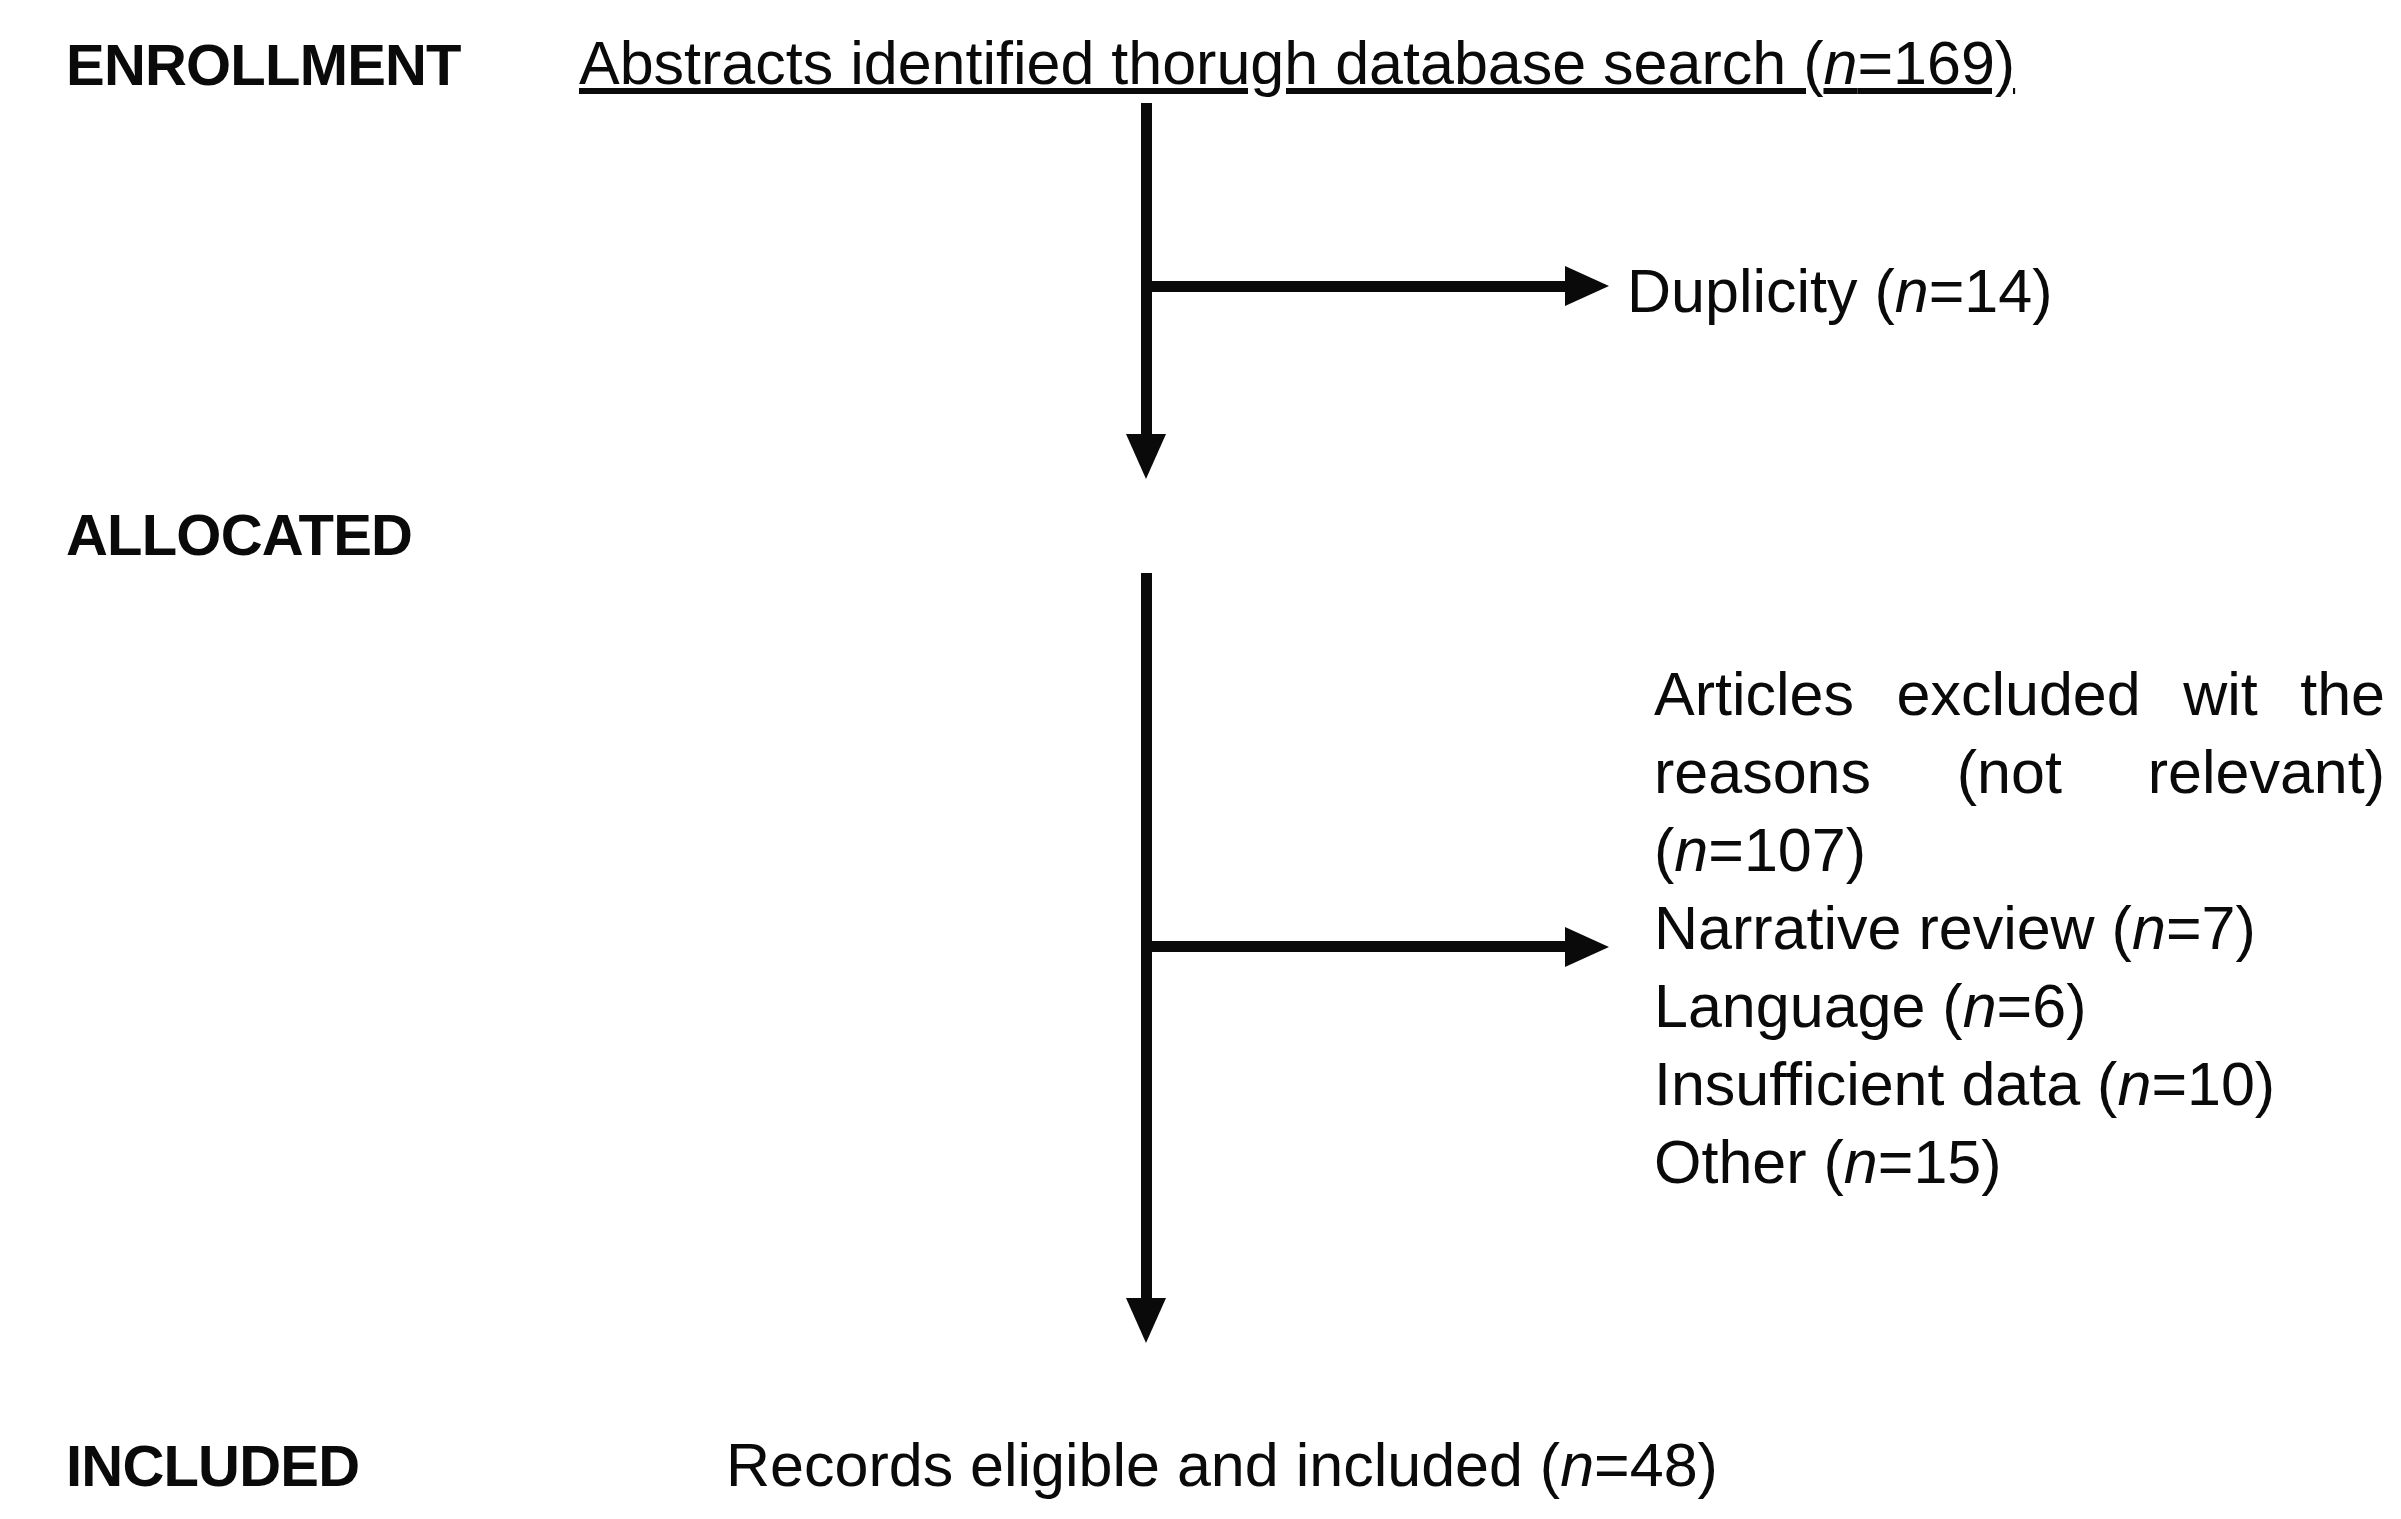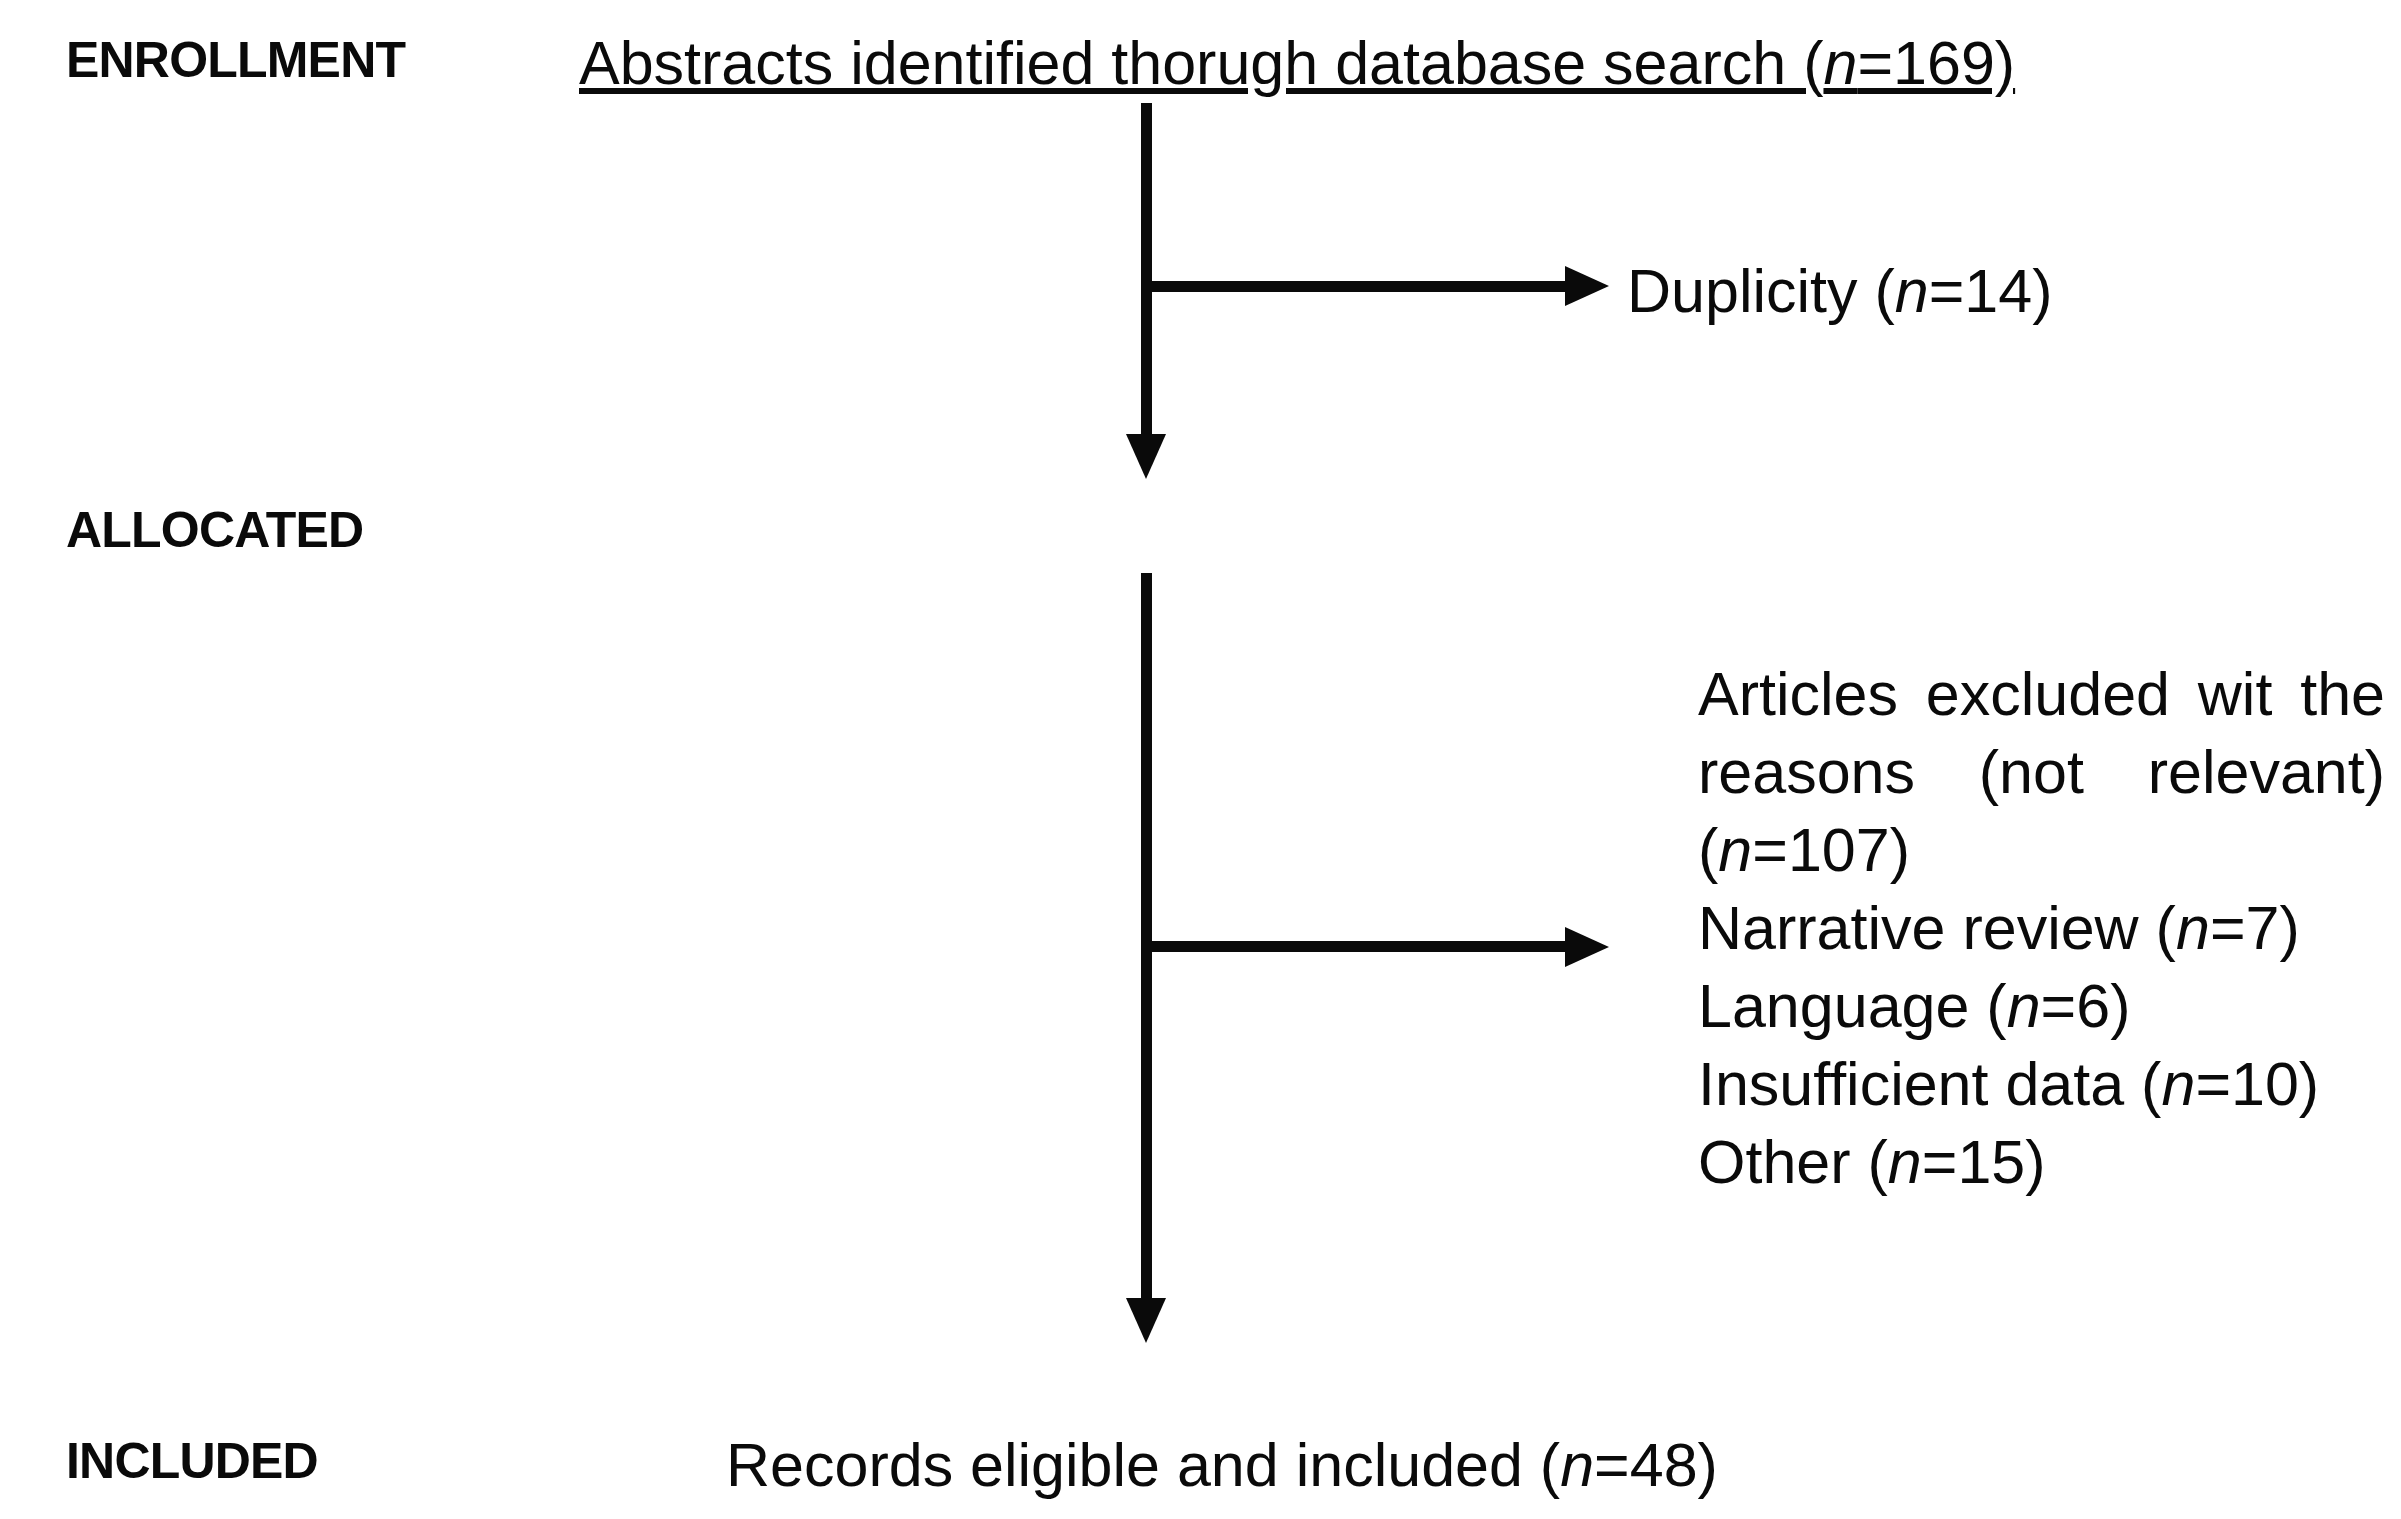--- a/index.html
+++ b/index.html
@@ -19,21 +19,21 @@
   .txt{
     position:absolute;
     font-size:61px;
     line-height:1.1;
     white-space:nowrap;
     color:var(--ink);
   }
   .txt i{font-style:italic;}
   .stage{
     position:absolute;
-    font-size:50px;
+    font-size:58px;
     font-weight:700;
     letter-spacing:-0.8px;
     white-space:nowrap;
     color:var(--ink);
   }
   
   .vstem{
     position:absolute;
     width:11px;
     background:var(--ink);
@@ -62,21 +62,20 @@
     position:absolute;
     left:1654px;
     top:655px;
     width:731px;
     font-size:61px;
     line-height:78px;
   }
   .excl .line{
     white-space:nowrap;
     color:var(--ink);
-    margin-left:44px;
   }
   .excl .line.just{
     white-space:normal;
     text-align:justify;
     text-align-last:justify;
   }
 </style>
 </head>
 <body>
 

